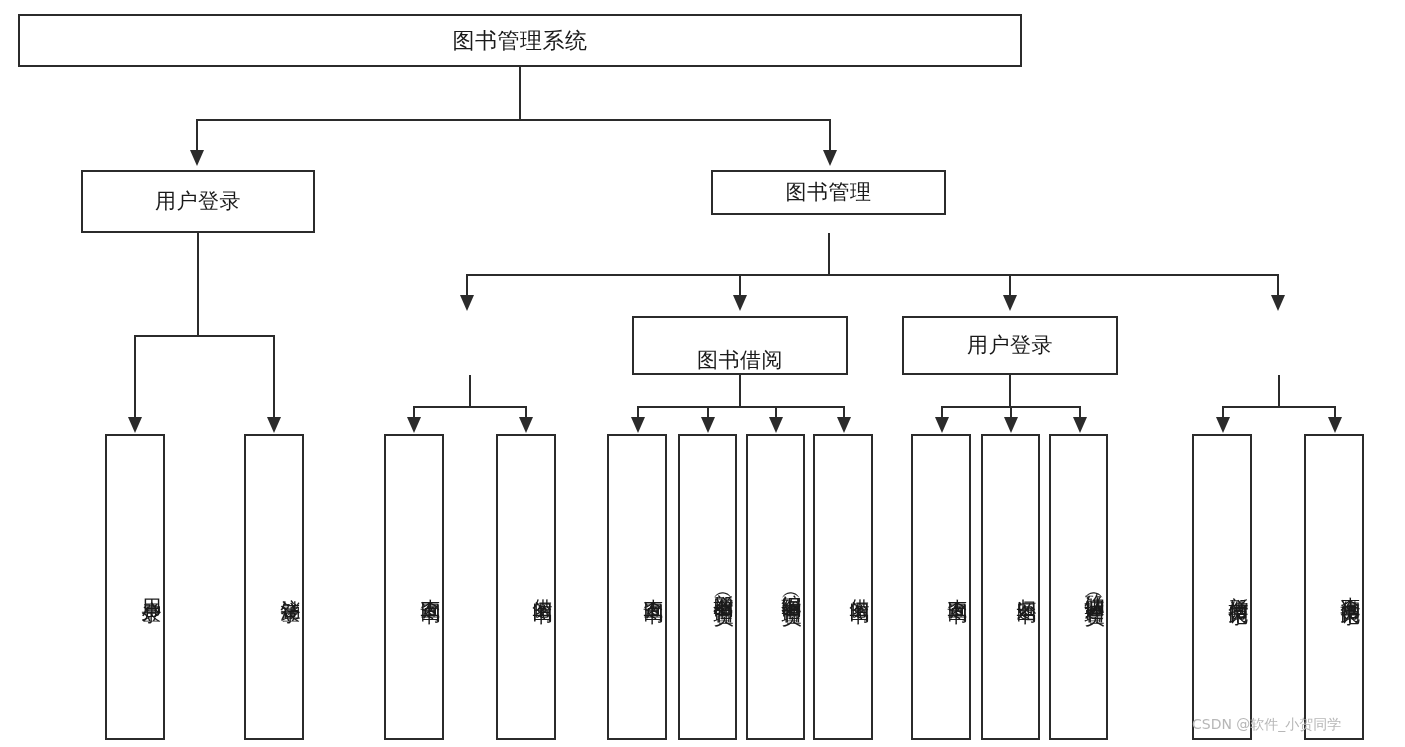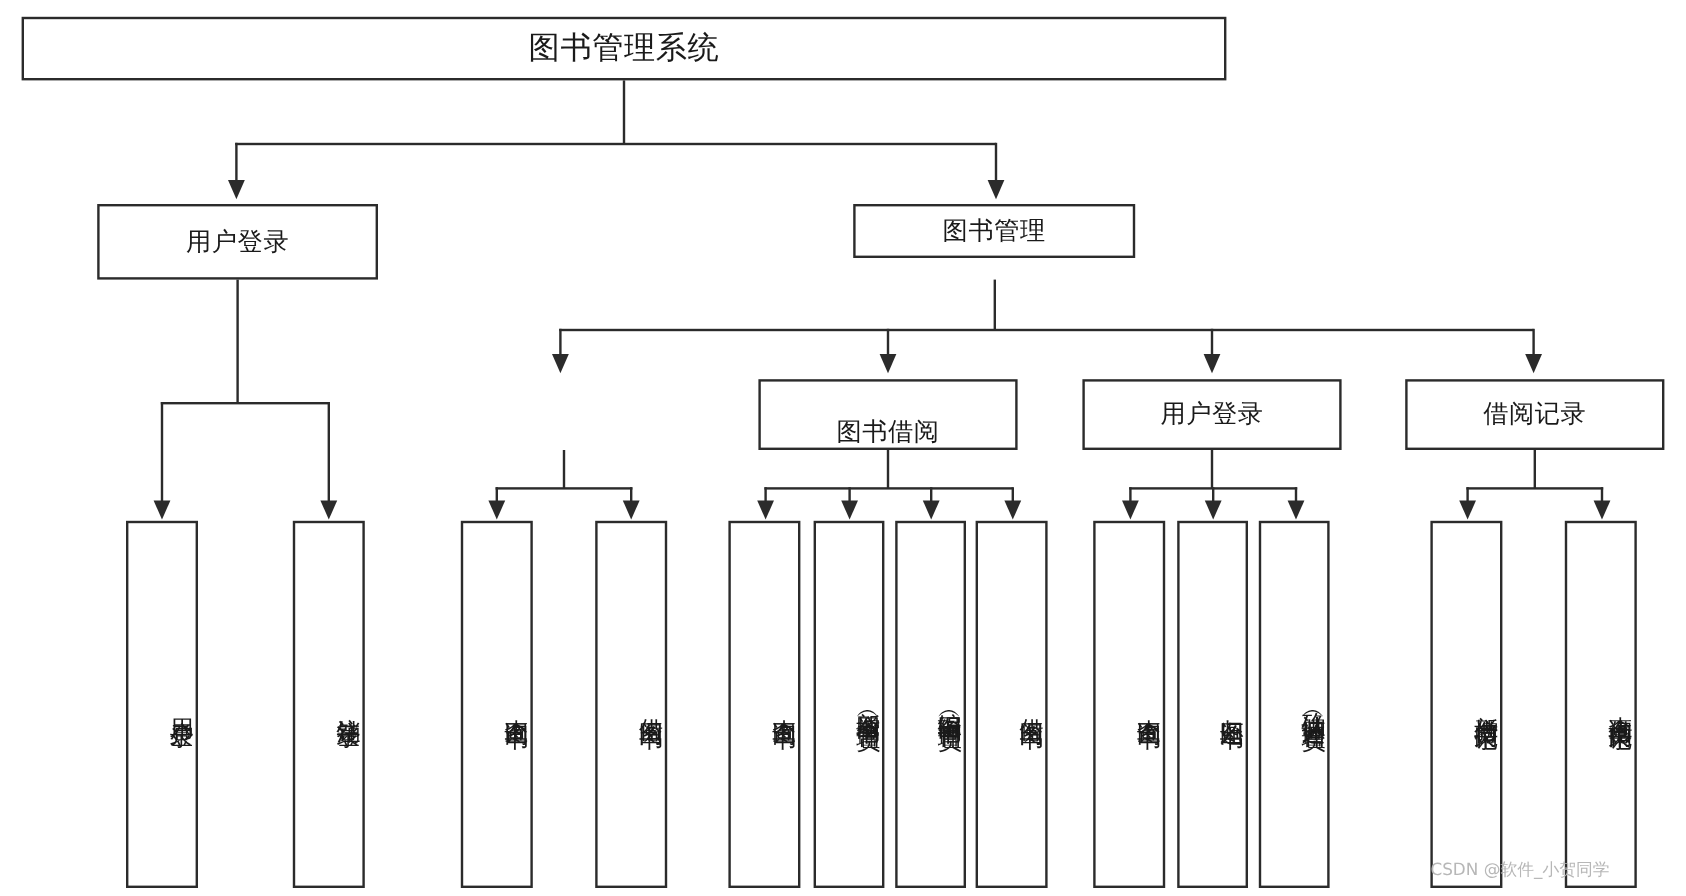--- a/index.html
+++ b/index.html
@@ -42,21 +42,21 @@
     padding: 4px 0;
     align-items: flex-start;
     justify-content: center;
   }
   .node.v .vlabel {
     writing-mode: vertical-rl;
     text-orientation: upright;
     white-space: nowrap;
     display: block;
   }
-  .node.root { font-size: 26px; }
+  .node.root { font-size: 22px; }
 
   
   .edge {
     position: absolute;
     background: #2b2b2b;
   }
   .vline { width: 2px; }
   .hline { height: 2px; }
 
   .arrow {
@@ -123,23 +123,20 @@
   <div class="arrow" style="left:1003px; top:295px;"></div>
 
   <div class="edge vline" style="left:1277px; top:274px; height:22px;"></div>
   <div class="arrow" style="left:1271px; top:295px;"></div>
 
   <div class="node h" style="left:632px; top:316px; width:216px; height:59px;align-items:flex-end;">
     <span>图书借阅</span>
   </div>
   <div class="node h" style="left:902px; top:316px; width:216px; height:59px;">
     <span>用户登录</span>
-  </div>
-  <div class="node h" style="left:1171px; top:316px; width:216px; height:59px;">
-    <span>借阅记录</span>
   </div>
 
   <div class="edge vline" style="left:469px; top:375px; height:32px;"></div>
   <div class="edge hline" style="left:413px; top:406px; width:114px;"></div>
   <div class="edge vline" style="left:413px; top:406px; height:12px;"></div>
   <div class="arrow" style="left:407px; top:417px;"></div>
   <div class="edge vline" style="left:525px; top:406px; height:12px;"></div>
   <div class="arrow" style="left:519px; top:417px;"></div>
 
   <div class="edge vline" style="left:739px; top:375px; height:32px;"></div>

